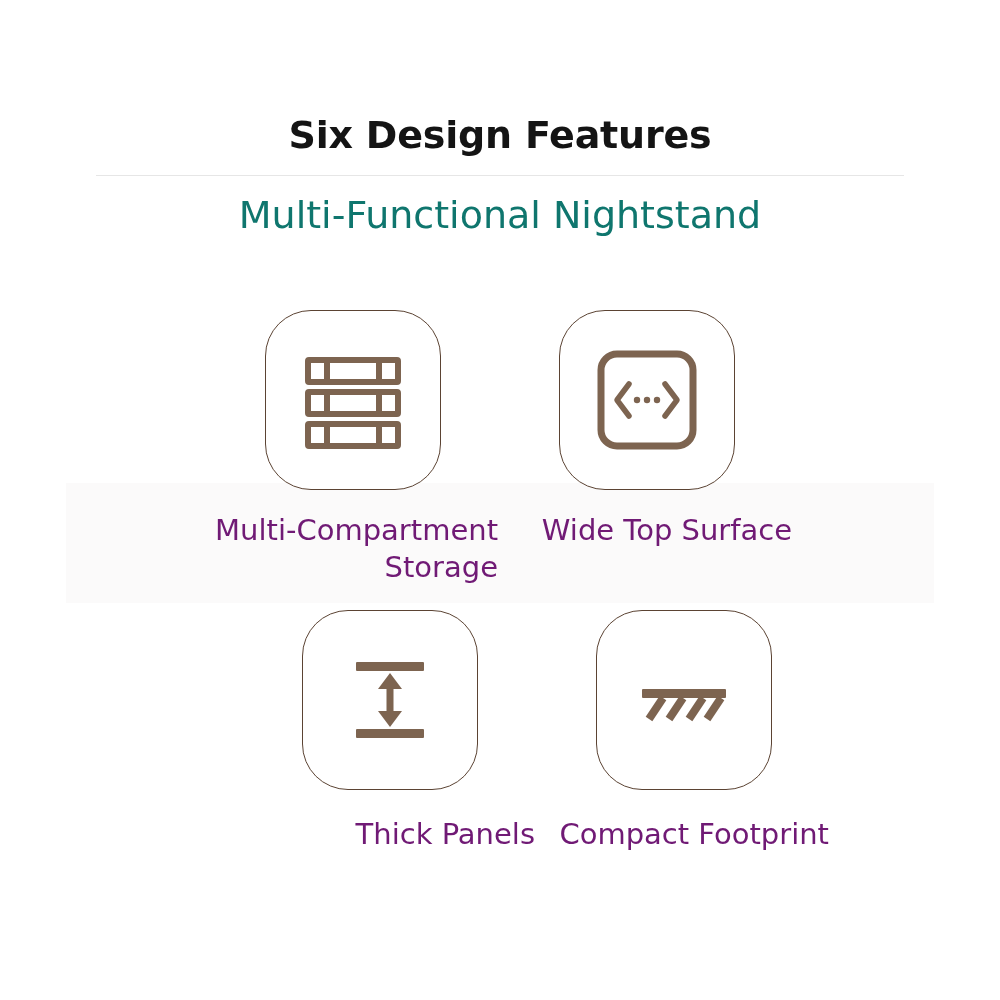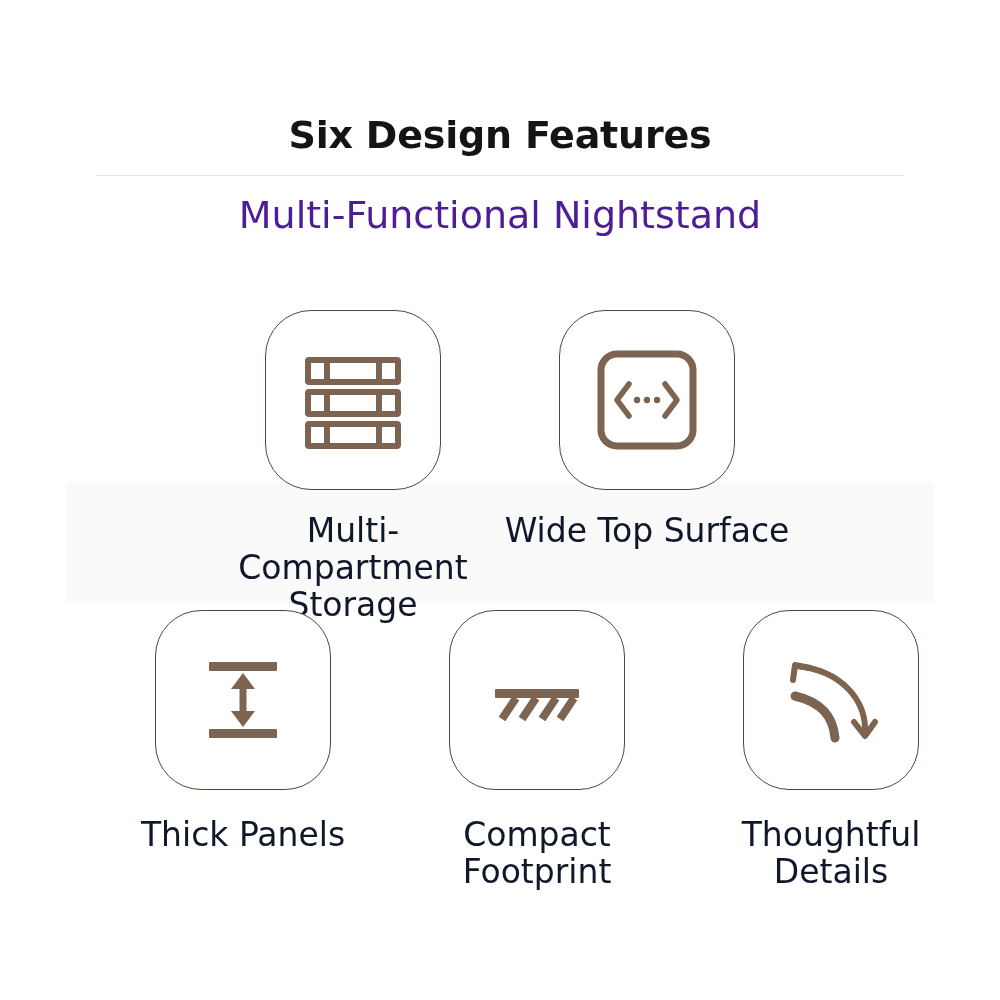--- a/index.html
+++ b/index.html
@@ -56,21 +56,21 @@
   }
 
   .page-subtitle {
     position: absolute;
     top: 191px;
     left: 0;
     width: 1000px;
     text-align: center;
     font-size: 38px;
     font-weight: normal;
-    color: #4c1d95;
+    color: #0f766e;
     line-height: 48px;
     white-space: nowrap;
   }
 
   
   .caption-band {
     position: absolute;
     top: 483px;
     left: 66px;
     width: 868px;
@@ -116,24 +116,24 @@
     box-sizing: border-box;
   }
 
   .feature-tile svg {
     display: block;
   }
 
   .feature-caption {
     margin-top: 22px;
     width: 290px;
-    text-align: center;
-    font-size: 33px;
+    text-align: right;
+    font-size: 29px;
     font-weight: normal;
-    color: #0f172a;
+    color: #701a75;
     line-height: 37px;
   }
 
   .row-1 .feature-caption {
     margin-top: 26px;
   }
 </style>
 </head>
 <body>
 
@@ -220,31 +220,18 @@
               <line x1="31" y1="50" x2="17" y2="71"></line>
               <line x1="51" y1="50" x2="37" y2="71"></line>
               <line x1="71" y1="50" x2="57" y2="71"></line>
               <line x1="89" y1="50" x2="75" y2="71"></line>
             </g>
           </svg>
         </div>
         <div class="feature-caption">Compact Footprint</div>
       </div>
 
-      <div class="feature-cell">
-        <div class="feature-tile">
-          <svg width="104" height="104" viewBox="0 0 104 104">
-            <g fill="none" stroke="#7d6450" stroke-width="6" stroke-linecap="round" stroke-linejoin="round">
-              <path d="M17 18 C 62 22, 88 52, 86 86"></path>
-              <polyline points="14,32 16,17 31,20"></polyline>
-              <polyline points="75,74 86,88 96,74"></polyline>
-              <path d="M16 48 C 42 54, 54 68, 56 90" stroke-width="9"></path>
-            </g>
-          </svg>
-        </div>
-        <div class="feature-caption">Thoughtful Details</div>
-      </div>
 
     </div>
 
   </div>
 
 </div>
 
 </body></html>

